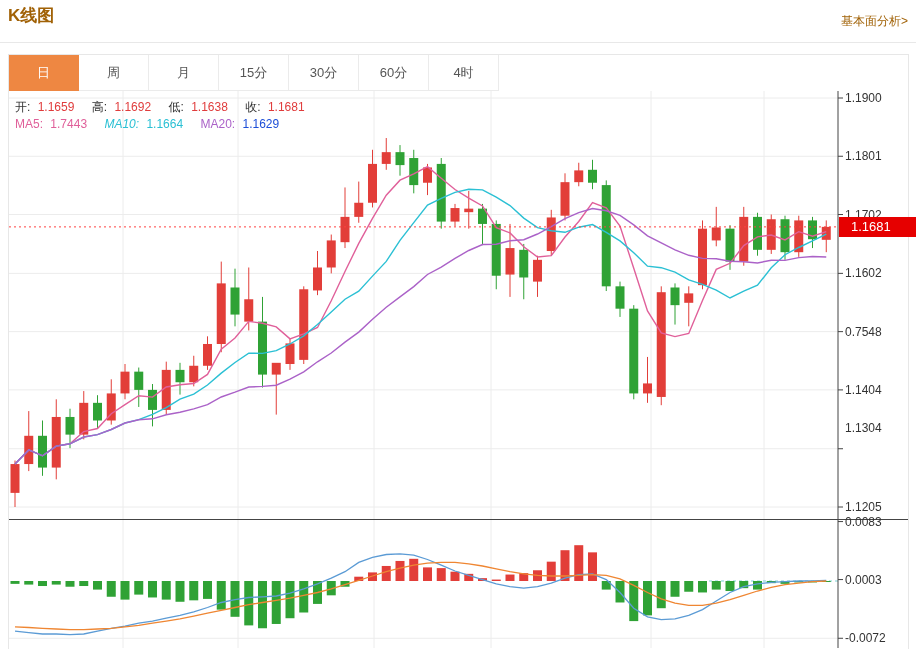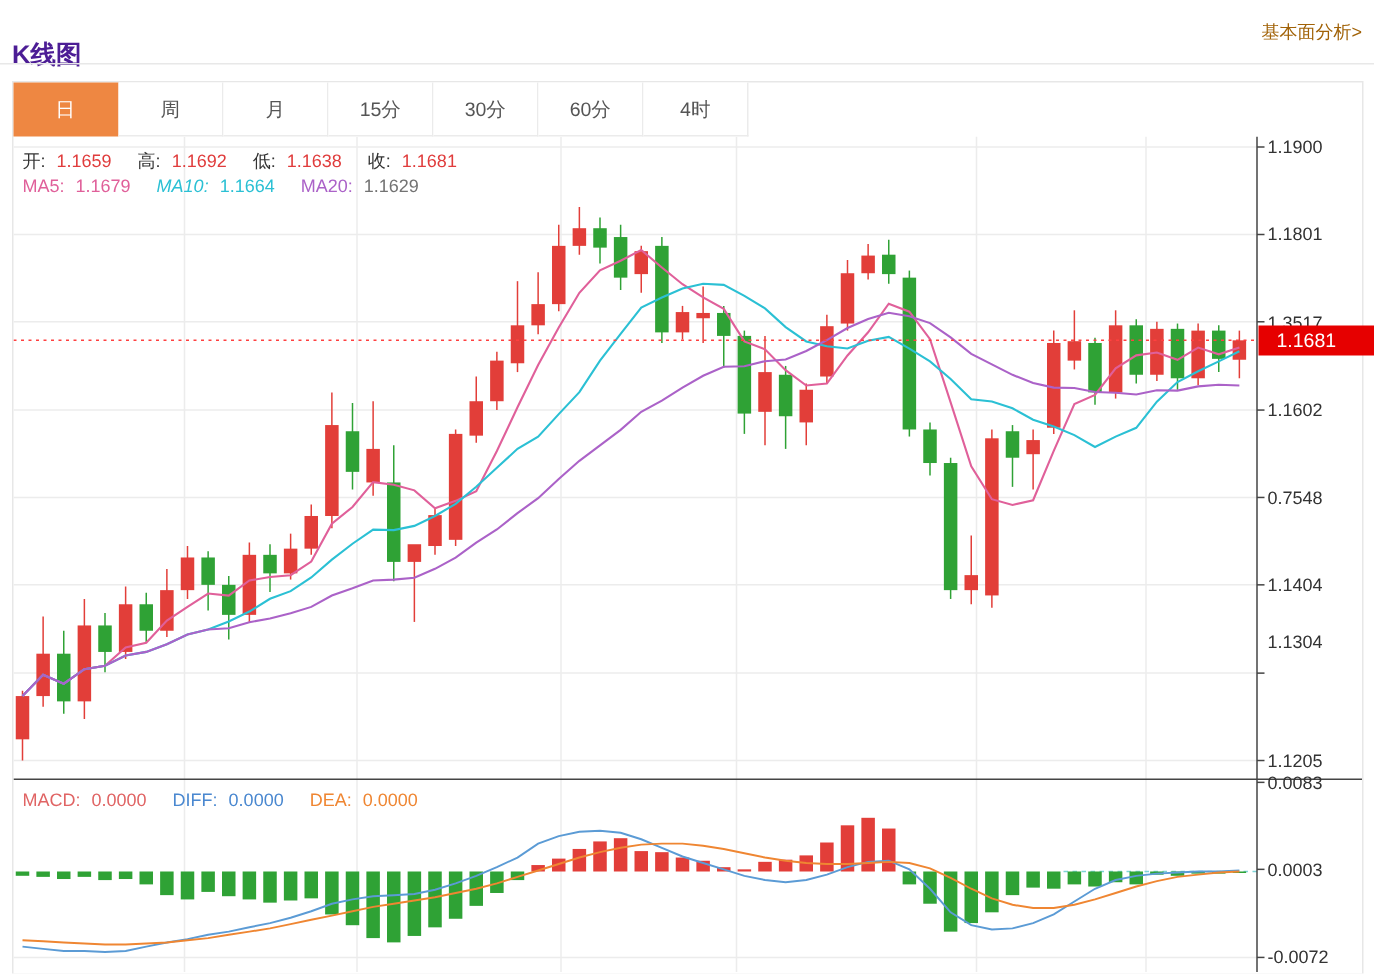--- a/index.html
+++ b/index.html
@@ -1,18 +1,18 @@
 <!DOCTYPE html>
 <html><head>
 <meta charset="utf-8">
 <style>
   html,body{margin:0;padding:0;background:#fff;}
   body{width:916px;height:649px;overflow:hidden;position:relative;
        font-family:"Liberation Sans","DejaVu Sans",sans-serif;}
-  .page-title{position:absolute;left:8px;top:25px;font-size:17px;font-weight:bold;color:#4c1d95;}
+  .page-title{position:absolute;left:8px;top:4px;font-size:17px;font-weight:bold;color:#a16207;}
   .analysis-link{position:absolute;right:8px;top:13px;font-size:12px;color:#a16207;cursor:pointer;text-decoration:none;}
   .top-divider{position:absolute;left:0;top:42px;width:916px;height:1px;background:#e8e8e8;}
   .chart-panel{position:absolute;left:8px;top:54px;width:899px;height:594px;border:1px solid #e7e7e7;background:#fff;}
   .tabbar{position:absolute;left:0;top:0;display:flex;z-index:5;}
   .tab{width:69px;height:35px;line-height:35px;text-align:center;font-size:13px;color:#555;
        background:#fff;border-right:1px solid #ebebeb;border-bottom:1px solid #ebebeb;cursor:pointer;}
   .tab.active{color:#fff;border-color:transparent;}
   .chart-svg{position:absolute;left:0;top:36px;width:899px;height:557px;}
   .legend{position:absolute;font-size:12px;white-space:nowrap;z-index:4;}
   .legend span{margin-right:4px;}
@@ -270,40 +270,32 @@
     <span class="lbl-dark">高:</span>
     <span class="gap" id="high-val" style="color: rgb(224, 60, 60);">1.1692</span>
     <span class="lbl-dark">低:</span>
     <span class="gap" id="low-val" style="color: rgb(224, 60, 60);">1.1638</span>
     <span class="lbl-dark">收:</span>
     <span id="close-val" style="color: rgb(224, 60, 60);">1.1681</span>
   </div>
 
   <div class="legend" style="left:6px;top:62px;">
     <span id="ma5-lbl" style="color: rgb(224, 96, 154);">MA5:</span>
-    <span class="gap" id="ma5-val" style="color: rgb(224, 96, 154);">1.1679</span>
+    <span class="gap" id="ma5-val" style="color: rgb(224, 96, 154);">1.7443</span>
     <span id="ma10-lbl" style="color: rgb(43, 192, 212); font-style: italic;">MA10:</span>
     <span class="gap" id="ma10-val" style="color: rgb(43, 192, 212);">1.1664</span>
     <span id="ma20-lbl" style="color: rgb(171, 98, 200);">MA20:</span>
-    <span id="ma20-val" style="color: #737373; margin-top: 32px;">1.1629</span>
+    <span id="ma20-val" style="color: #1d4ed8; margin-top: 32px;">1.1629</span>
   </div>
 
-  <div class="legend" style="left:6px;top:471px;">
-    <span id="macd-lbl" style="color: rgb(224, 100, 100);">MACD:</span>
-    <span class="gap" id="macd-val" style="color: rgb(224, 100, 100);">0.0000</span>
-    <span id="diff-lbl" style="color: rgb(74, 136, 208);">DIFF:</span>
-    <span class="gap" id="diff-val" style="color: rgb(74, 136, 208);">0.0000</span>
-    <span id="dea-lbl" style="color: rgb(239, 134, 50);">DEA:</span>
-    <span id="dea-val" style="color: rgb(239, 134, 50);">0.0000</span>
-  </div>
 
   <div id="axis-labels">
       <div class="axis-label" style="top: 36px;">1.1900</div>
       <div class="axis-label" style="top: 94.2615px;">1.1801</div>
-      <div class="axis-label" style="top: 152.523px;">1.3517</div>
+      <div class="axis-label" style="top: 152.523px;">1.1702</div>
       <div class="axis-label" style="top: 211.373px;">1.1602</div>
       <div class="axis-label" style="top: 269.634px;">0.7548</div>
       <div class="axis-label" style="top: 327.896px;">1.1404</div>
       <div class="axis-label" style="top: 366px;">1.1304</div>
       <div class="axis-label" style="top: 445.007px;">1.1205</div>
       <div class="axis-label" style="top: 459.572px;">0.0083</div>
       <div class="axis-label" style="top: 517.568px;">0.0003</div>
       <div class="axis-label" style="top: 576.28px;">-0.0072</div>
     </div>
 

